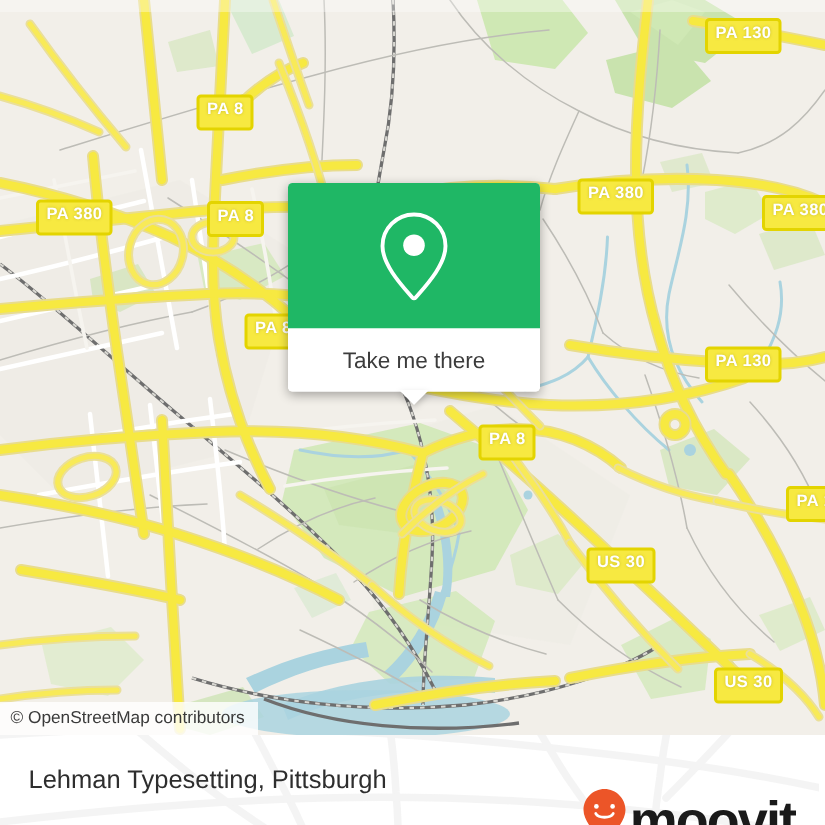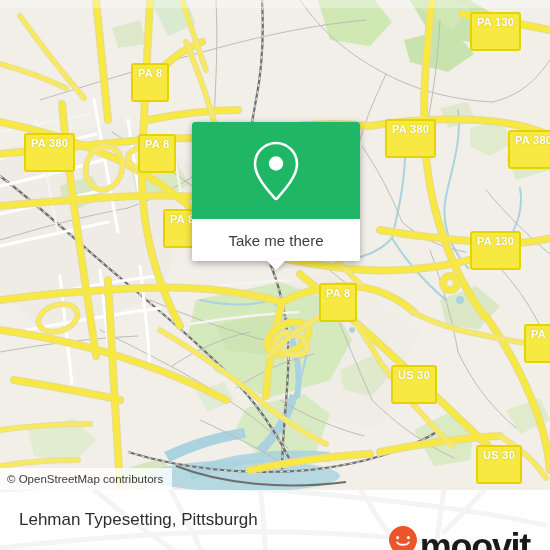--- a/index.html
+++ b/index.html
@@ -40,21 +40,21 @@
   .shield {
     position: absolute;
     background: #f7e941;
     border: 2px solid #e3d400;
     border-radius: 3px;
     color: #ffffff;
     font-family: "Liberation Sans", sans-serif;
     font-weight: bold;
     font-size: 11px;
     line-height: 15px;
-    padding: 1px 5px 19px 5px;
+    padding: 1px 5px 4px 5px;
     white-space: nowrap;
     text-shadow: 0 0 2px rgba(120,110,0,.35);
     letter-spacing: .3px;
     box-sizing: border-box;
   }
 
   
   #popup {
     position: absolute;
     left: 192px;

